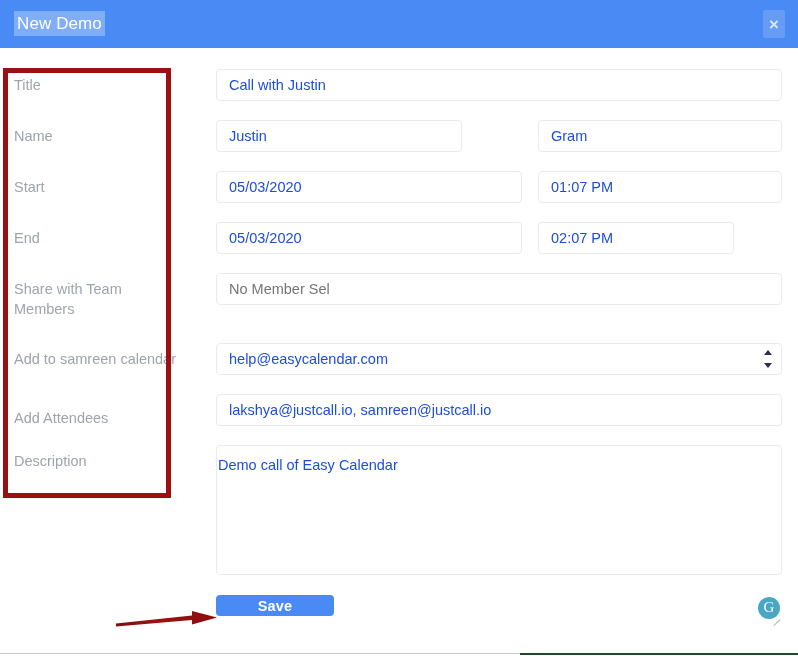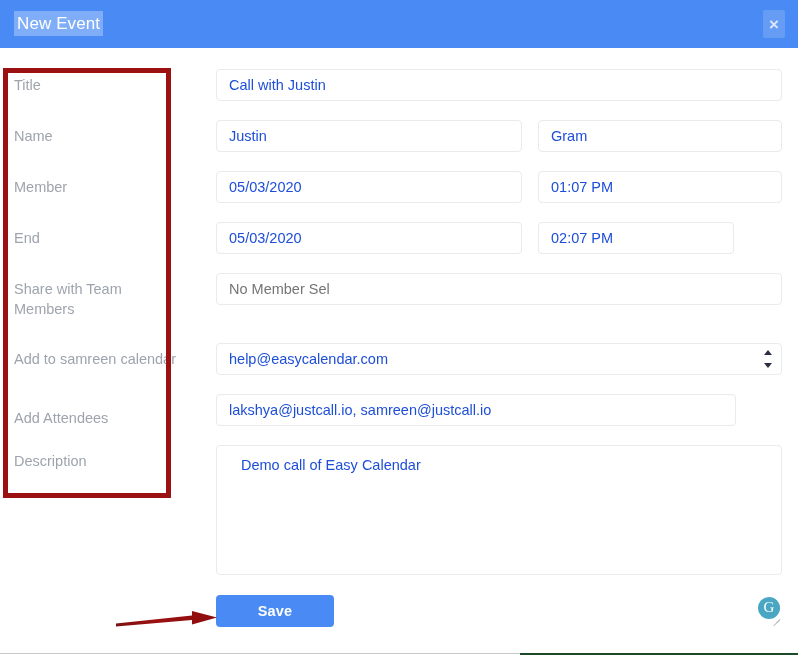--- a/index.html
+++ b/index.html
@@ -128,21 +128,21 @@
   }
   .tri-up, .tri-dn {
     width: 0; height: 0;
     border-left: 4.5px solid transparent;
     border-right: 4.5px solid transparent;
   }
   .tri-up { border-bottom: 5px solid #2b2f44; }
   .tri-dn { border-top: 5px solid #2b2f44; }
 
   textarea.ctl {
-    padding: 9px 24px;
+    padding: 9px 1px;
     resize: none;
     line-height: 20px;
   }
 
   
   .g-badge {
     position: absolute;
     width: 22px;
     height: 22px;
     border-radius: 50%;
@@ -218,77 +218,77 @@
     height: 2px;
     background: #1f4a28;
   }
 </style>
 </head>
 <body>
 
 <div id="app">
 
   <div class="modal-header">
-    <div class="modal-title">New Event</div>
+    <div class="modal-title">New Demo</div>
     <div class="close-button">
       <span class="x">×</span>
     </div>
   </div>
 
   <div class="modal-body">
 
     <div class="label-col">
       <div class="field-label" style="top:27px;">Title</div>
       <div class="field-label" style="top:78px;">Name</div>
-      <div class="field-label" style="top:129px;">Member</div>
+      <div class="field-label" style="top:129px;">Start</div>
       <div class="field-label" style="top:180px;">End</div>
       <div class="field-label wrap" style="top:231px;">Share with Team Members</div>
       <div class="field-label" style="top:301px;">Add to samreen calendar</div>
       <div class="field-label" style="top:348px;margin-top:12px;">Add Attendees</div>
       <div class="field-label" style="top:403px;">Description</div>
     </div>
 
     <div class="field-col">
 
       <input class="ctl" style="left: 216px; top: 21px; width: 566px; height: 32px;" value="Call with Justin">
 
-      <input class="ctl" style="left: 216px; top: 72px; width: 306px; height: 32px;" value="Justin">
+      <input class="ctl" style="left: 216px; top: 72px; width: 246px; height: 32px;" value="Justin">
       <input class="ctl" style="left: 538px; top: 72px; width: 244px; height: 32px;" value="Gram">
 
       <input class="ctl" style="left: 216px; top: 123px; width: 306px; height: 32px;" value="05/03/2020">
       <input class="ctl" style="left: 538px; top: 123px; width: 244px; height: 32px;" value="01:07 PM">
 
       <input class="ctl" style="left: 216px; top: 174px; width: 306px; height: 32px;" value="05/03/2020">
       <input class="ctl" style="left: 538px; top: 174px; width: 196px; height: 32px;" value="02:07 PM">
 
       <input class="ctl ph" style="left: 216px; top: 225px; width: 566px; height: 32px;" placeholder="No Member Sel">
 
       <div class="select-wrap" style="left:216px; top:295px; width:566px; height:32px;">
         <select class="ctl" style="left:0; top:0; width:566px; height:32px;">
           <option>help@easycalendar.com</option>
         </select>
         <div class="select-arrows">
           <div class="tri-up"></div>
           <div class="tri-dn"></div>
         </div>
       </div>
 
-      <input class="ctl" style="left: 216px; top: 346px; width: 520px; height: 32px;" value="lakshya@justcall.io, samreen@justcall.io">
+      <input class="ctl" style="left: 216px; top: 346px; width: 566px; height: 32px;" value="lakshya@justcall.io, samreen@justcall.io">
 
       <textarea class="ctl" style="left: 216px; top: 397px; width: 566px; height: 130px;">Demo call of Easy Calendar</textarea>
 
       <div class="g-badge" style="left:758px; top:549px;">
         <span>G</span>
       </div>
       <div class="resize-grip" style="left:770px; top:563px;">
         <i style="top:8px; width:9px;"></i>
         <i style="top:8px; width:5px; right:0; transform-origin:right center;"></i>
       </div>
 
-      <button class="save-button" style="left:216px; top:547px; width:118px; height:32px;">Save</button>
+      <button class="save-button" style="left:216px; top:547px; width:118px; height:21px;">Save</button>
     </div>
   </div>
 
   <div class="anno-box" style="left:3px; top:68px; width:168px; height:430px;"></div>
 
   <svg class="anno-arrow" style="left:110px; top:600px;" width="115" height="32">
     <defs>
       <linearGradient id="argrad" x1="0" y1="0" x2="1" y2="0">
         <stop offset="0%" stop-color="#7f1111"></stop>
         <stop offset="40%" stop-color="#9b1111"></stop>

